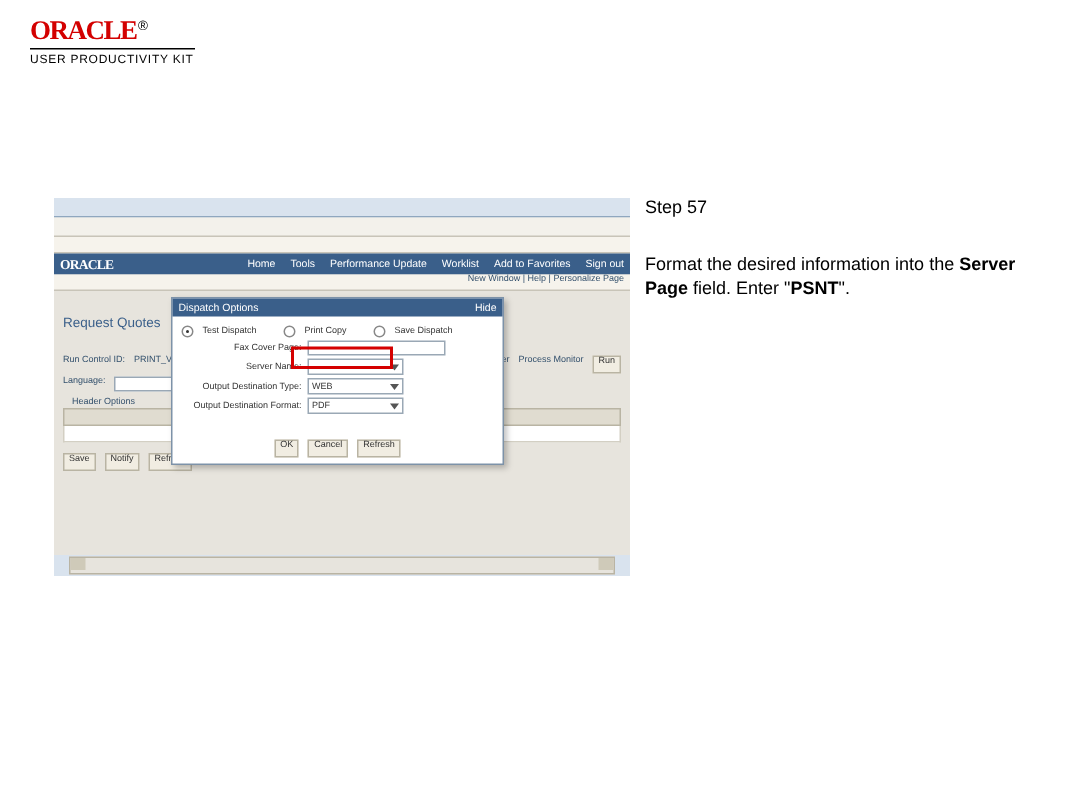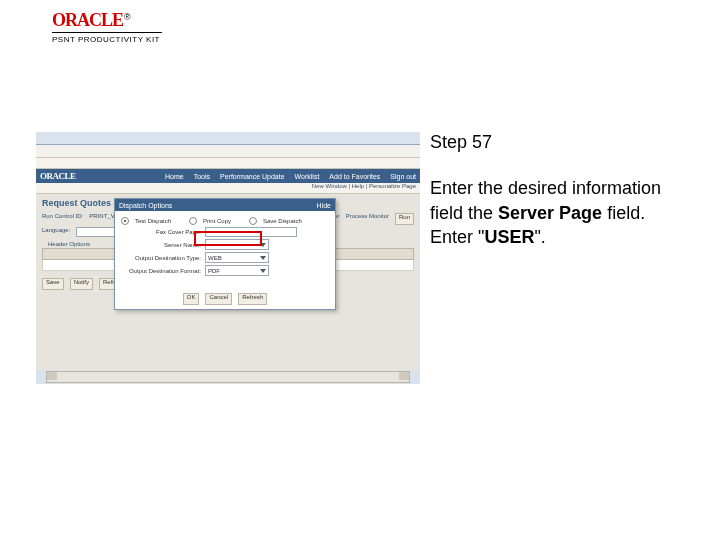--- a/index.html
+++ b/index.html
@@ -1,43 +1,43 @@
 <!DOCTYPE html>
 <html><head>
 <meta charset="utf-8">
 <style>
   html,body{margin:0;padding:0;width:720px;height:540px;background:#fff;font-family:Arial,Helvetica,sans-serif;color:#000;}
   .page{position:relative;width:720px;height:540px;box-sizing:border-box;}
 
   
-  .hdr{position:absolute;left:20px;top:10px;right:20px;height:42px;margin-left:32px;}
+  .hdr{position:absolute;left:20px;top:10px;right:20px;height:42px;}
   .logo-block{display:inline-block;}
   .logo-oracle{font-family:"Times New Roman",serif;font-weight:bold;letter-spacing:-1px;font-size:18px;color:#d30000;}
   .logo-r{font-size:9px;vertical-align:super;color:#000;margin-left:1px;}
   .logo-rule{height:1px;background:#000;width:110px;margin:1px 0 2px;}
   .logo-upk{font-size:8px;letter-spacing:0.5px;color:#000;}
   .page-title{position:absolute;right:20px;top:24px;font-size:14px;}
 
   
-  .instr{position:absolute;left:430px;top:130px;width:250px;font-size:18px;line-height:1.35;}
+  .instr{position:absolute;left:430px;top:130px;width:250px;font-size:12px;line-height:1.35;}
   .instr .step{margin-bottom:22px;}
   .instr .body b{font-weight:bold;}
 
   
   .shot{position:absolute;left:36px;top:132px;width:384px;height:252px;
         background:#e7e4dd;font-size:6px;color:#34516d;overflow:hidden;}
   .win-top{height:12px;background:#d9e3ee;border-bottom:1px solid #8fa7bf;}
   .win-bar{height:12px;background:#f3f1eb;border-bottom:1px solid #c8c4b8;}
   .ora-hdr{height:14px;background:#3a5f8a;display:flex;align-items:center;
            color:#fff;font-size:7px;padding:0 4px;gap:10px;}
   .ora-hdr .brand{font-family:"Times New Roman",serif;font-weight:bold;letter-spacing:-0.5px;font-size:9px;}
   .ora-hdr .sp{flex:1;}
   .addr{height:10px;background:#f6f3ec;border-bottom:1px solid #c8c4b8;}
   .crumbs{height:10px;background:#f6f3ec;border-bottom:1px solid #c8c4b8;text-align:right;padding:0 4px;}
-  .pg-title{padding:4px 6px;color:#3a5f8a;font-size:9px;font-weight:bold;}
+  .pg-title{padding:16px 6px;color:#3a5f8a;font-size:9px;}
   .row{display:flex;padding:1px 6px;gap:6px;}
   .lbl{color:#34516d;}
   .fld{background:#fff;border:1px solid #9aa8b5;height:8px;display:inline-block;}
   .btn{background:#f1ede2;border:1px solid #b9b4a3;height:10px;display:inline-block;font-size:6px;padding:0 3px;color:#333;}
 
   
   .modal{position:absolute;left:78px;top:66px;width:220px;height:110px;
          background:#fff;border:1px solid #7d92a8;box-shadow:2px 2px 4px rgba(0,0,0,.25);}
   .modal-hd{height:12px;background:#3a5f8a;color:#fff;font-size:7px;padding:0 4px;display:flex;align-items:center;}
   .modal-hd .sp{flex:1;}
@@ -62,28 +62,28 @@
 </style>
 </head>
 <body>
 
 <div class="page">
 
   <div class="hdr">
     <div class="logo-block">
       <span class="logo-oracle">ORACLE</span><span class="logo-r">®</span>
       <div class="logo-rule"></div>
-      <div class="logo-upk">PSNT PRODUCTIVITY KIT</div>
+      <div class="logo-upk">USER PRODUCTIVITY KIT</div>
     </div>
   </div>
 
   <div class="instr">
     <div class="step">Step 57</div>
     <div class="body">
-      <span>Enter the desired information field the </span><b>Server Page</b><span> field. Enter "</span><b>USER</b><span>".</span>
+      <span>Format the desired information into the </span><b>Server Page</b><span> field. Enter "</span><b>PSNT</b><span>".</span>
     </div>
   </div>
 
   <div class="shot">
     <div class="win-top"></div>
     <div class="win-bar"></div>
     <div class="addr"></div>
 
     <div class="ora-hdr">
       <span class="brand">ORACLE</span>

